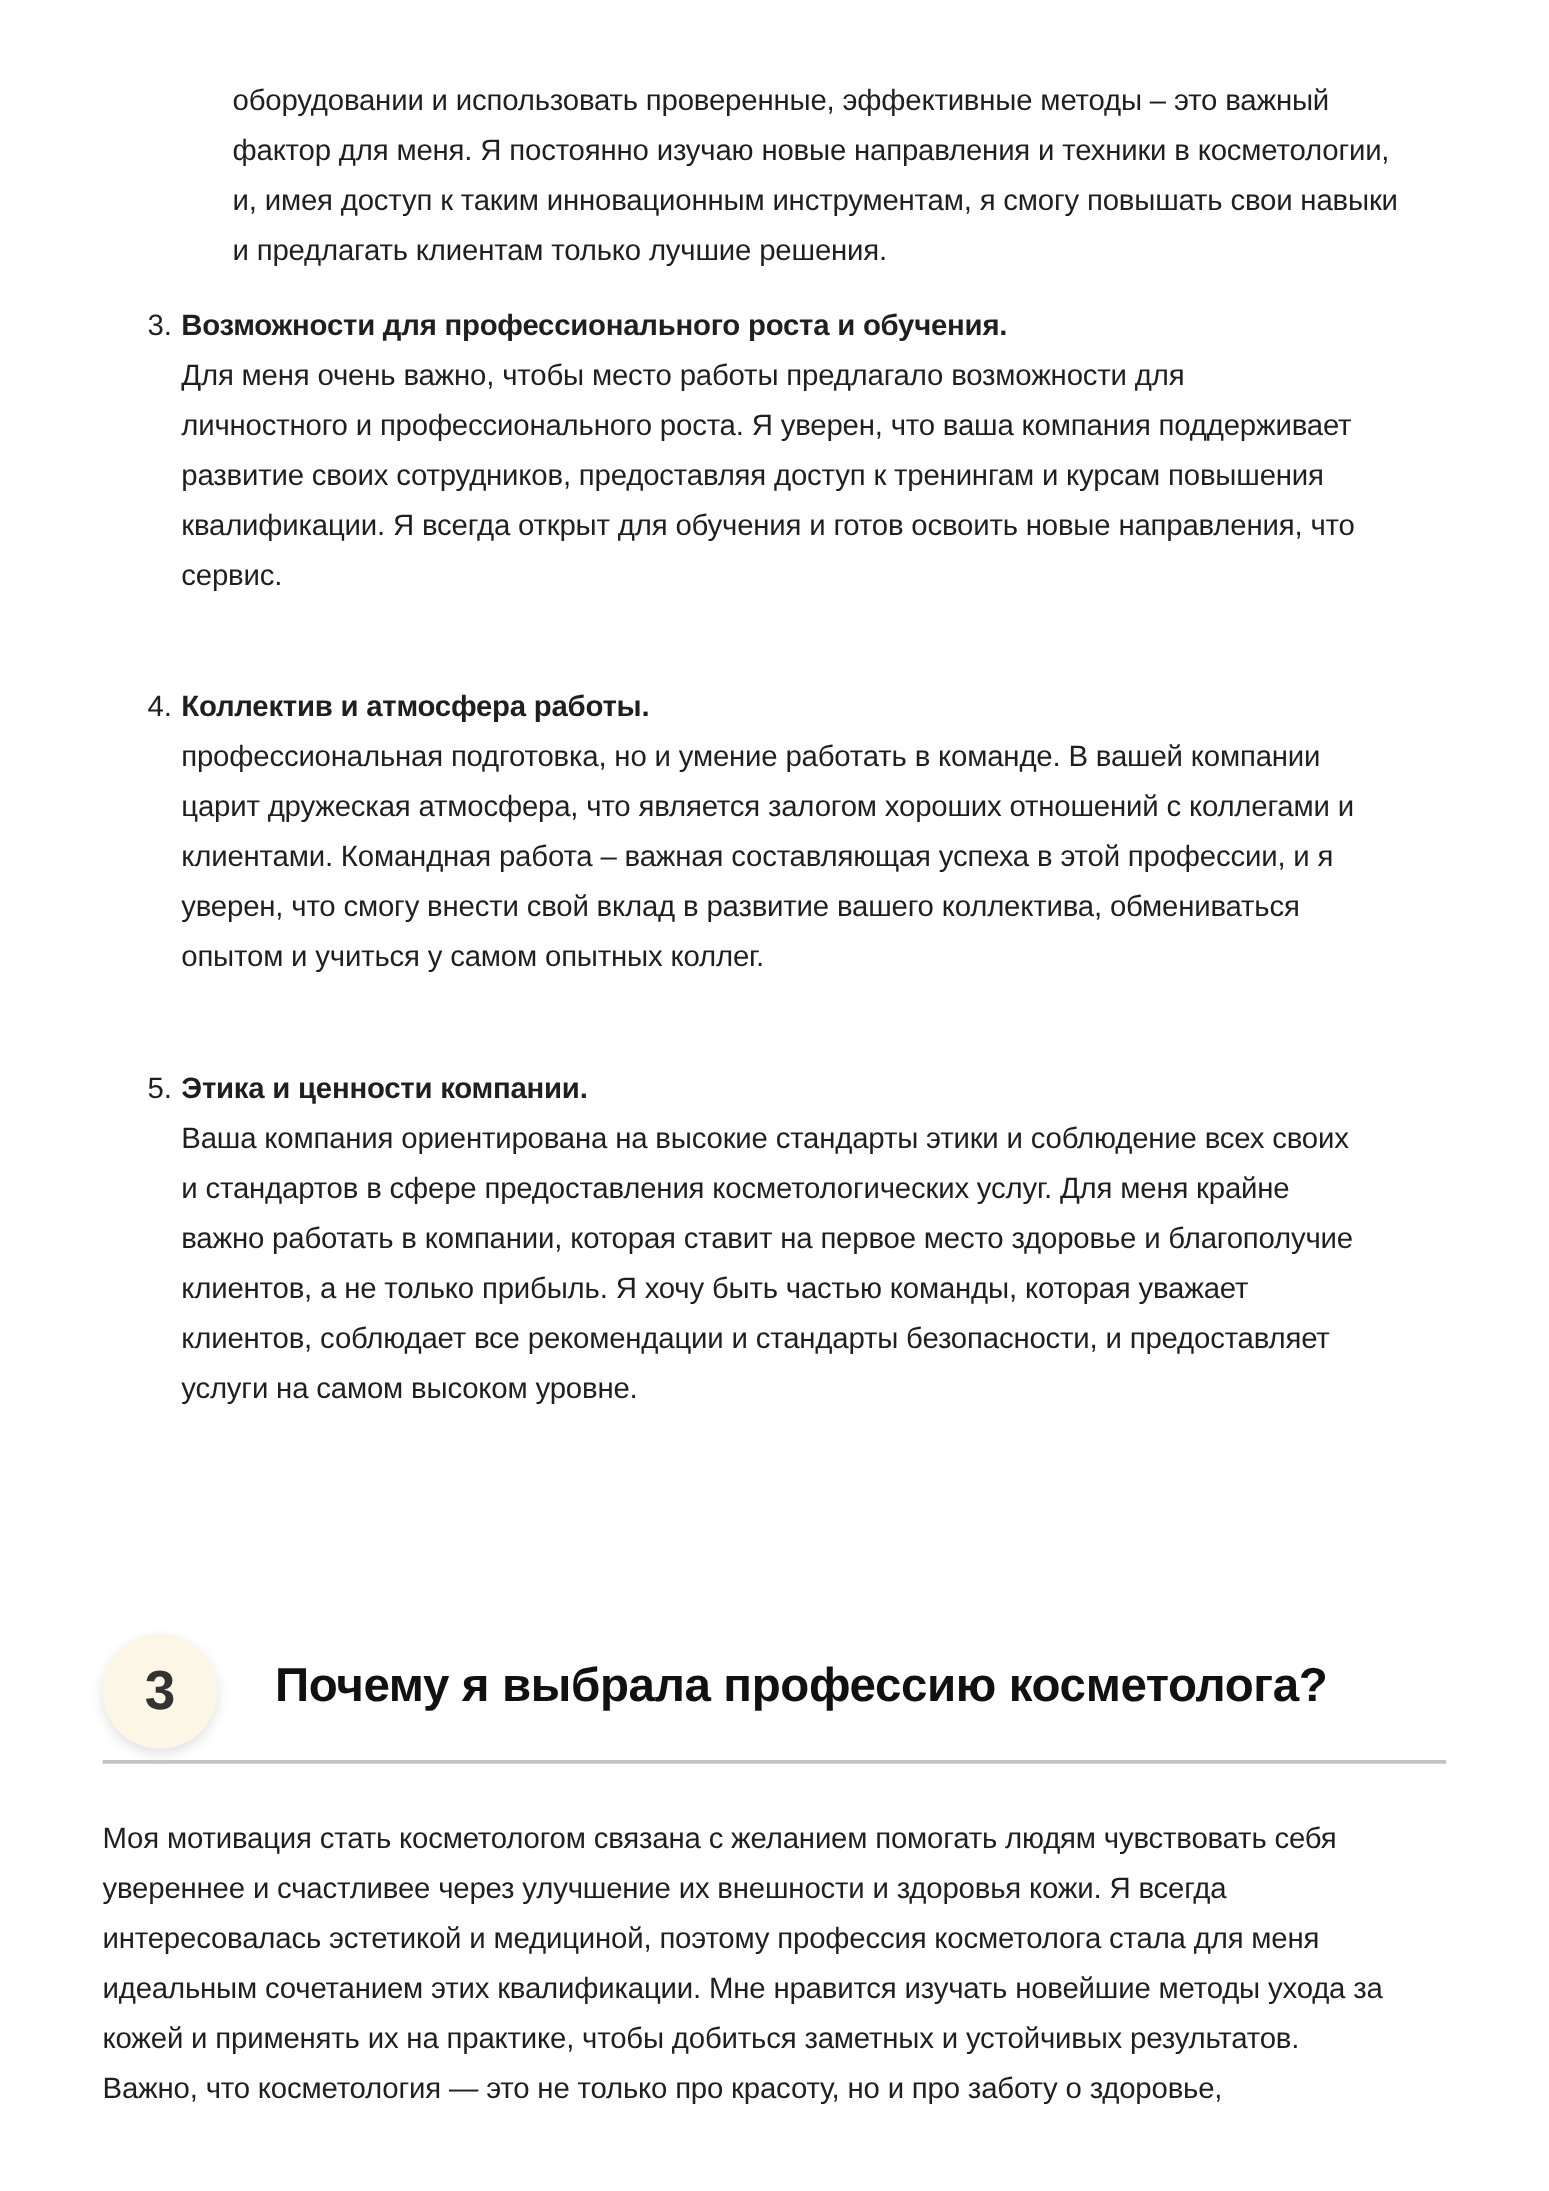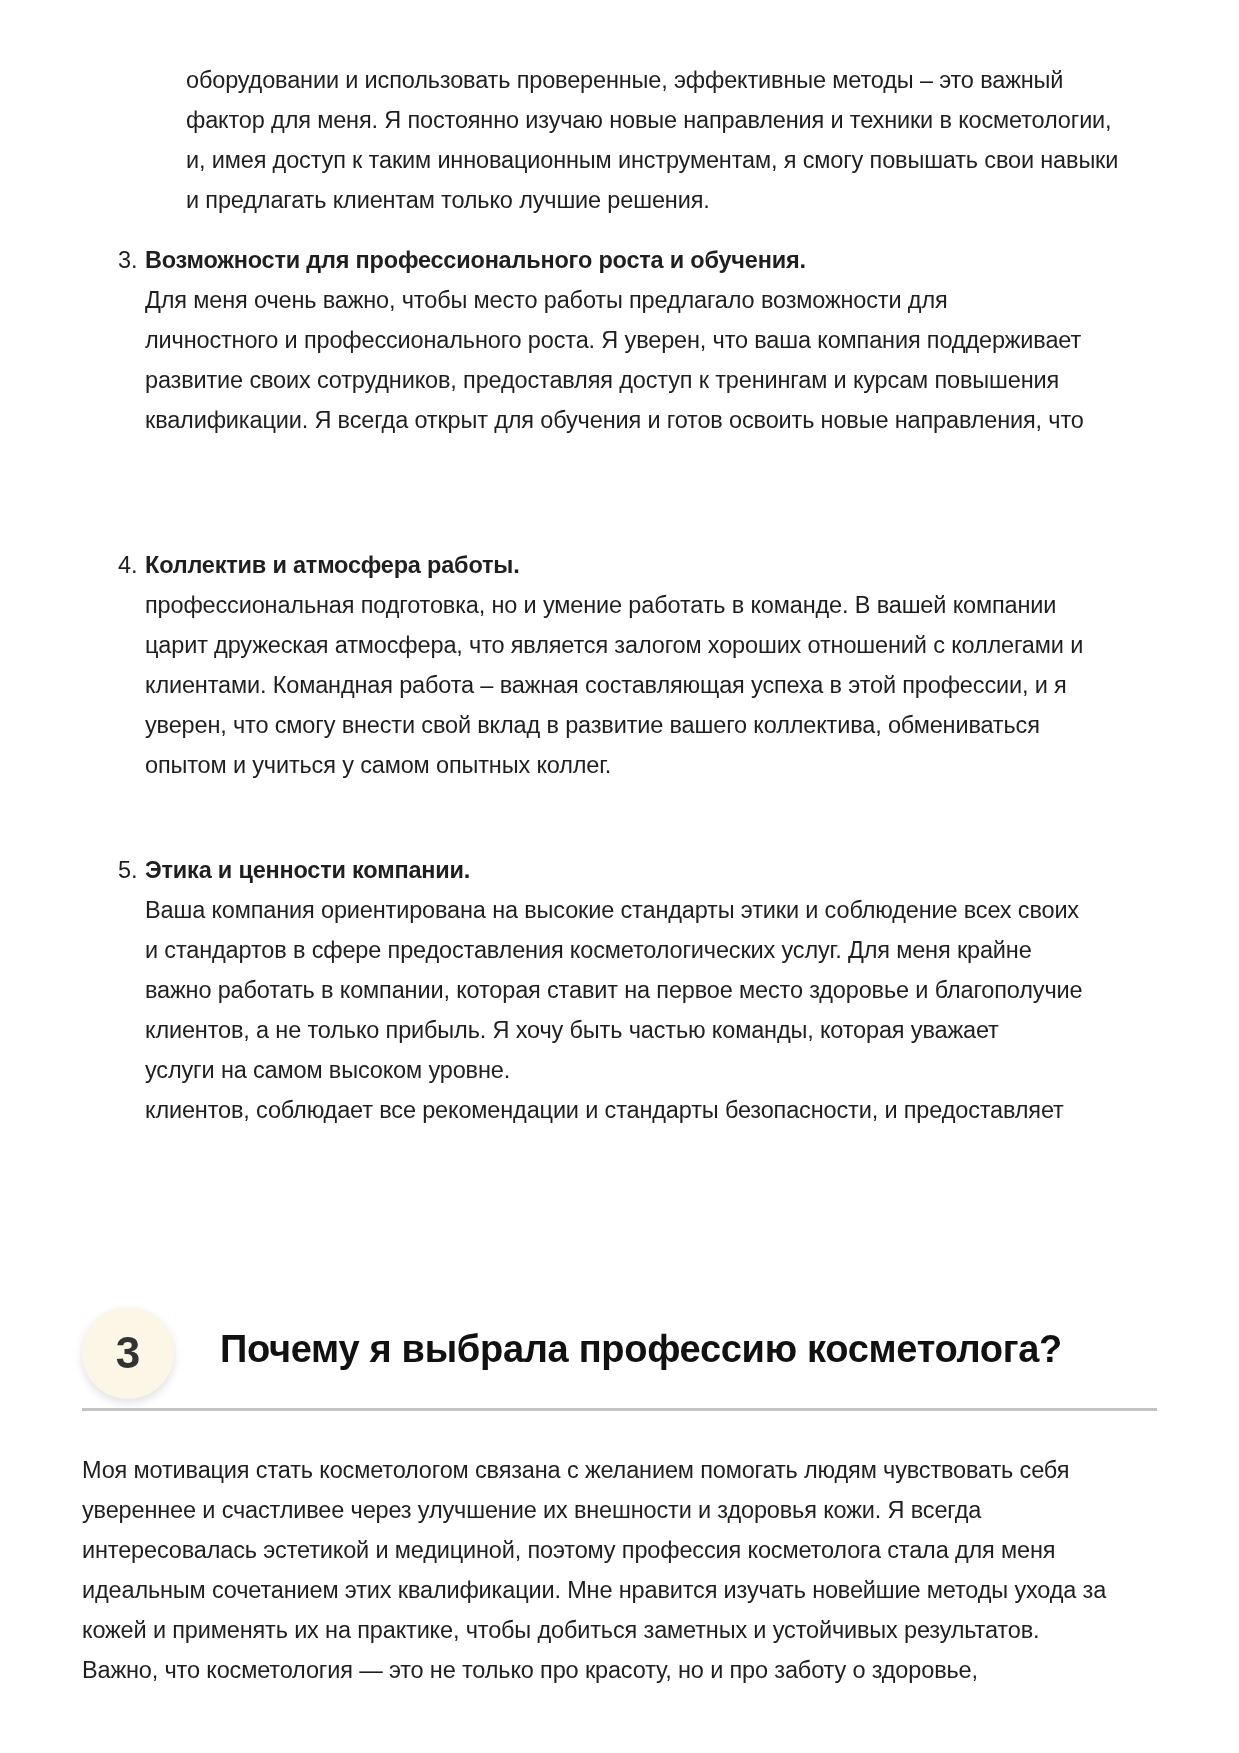--- a/index.html
+++ b/index.html
@@ -119,20 +119,21 @@
 
   <div class="list-item" style="top:240px;">
     <div class="head">
       <span class="num">3.</span><span class="title">Возможности для профессионального роста и обучения.</span>
     </div>
     <div class="body">
       <div class="text-line">Для меня очень важно, чтобы место работы предлагало возможности для</div>
       <div class="text-line">личностного и профессионального роста. Я уверен, что ваша компания поддерживает</div>
       <div class="text-line">развитие своих сотрудников, предоставляя доступ к тренингам и курсам повышения</div>
       <div class="text-line">квалификации. Я всегда открыт для обучения и готов освоить новые направления, что</div>
+      <div class="text-line">сервис.</div>
     </div>
   </div>
 
   <div class="list-item" style="top:545px;">
     <div class="head">
       <span class="num">4.</span><span class="title">Коллектив и атмосфера работы.</span>
     </div>
     <div class="body">
       <div class="text-line">профессиональная подготовка, но и умение работать в команде. В вашей компании</div>
       <div class="text-line">царит дружеская атмосфера, что является залогом хороших отношений с коллегами и</div>
@@ -144,22 +145,22 @@
 
   <div class="list-item" style="top:850px;">
     <div class="head">
       <span class="num">5.</span><span class="title">Этика и ценности компании.</span>
     </div>
     <div class="body">
       <div class="text-line">Ваша компания ориентирована на высокие стандарты этики и соблюдение всех своих</div>
       <div class="text-line">и стандартов в сфере предоставления косметологических услуг. Для меня крайне</div>
       <div class="text-line">важно работать в компании, которая ставит на первое место здоровье и благополучие</div>
       <div class="text-line">клиентов, а не только прибыль. Я хочу быть частью команды, которая уважает</div>
+      <div class="text-line">клиентов, соблюдает все рекомендации и стандарты безопасности, и предоставляет</div>
       <div class="text-line">услуги на самом высоком уровне.</div>
-      <div class="text-line">клиентов, соблюдает все рекомендации и стандарты безопасности, и предоставляет</div>
     </div>
   </div>
 
   <div class="section-header">
     <div class="badge" style="background: rgb(251, 246, 230);">3</div>
     <div class="section-title">Почему я выбрала профессию косметолога?</div>
     <div class="divider" style="background: rgb(196, 196, 196);"></div>
   </div>
 
   <div class="para-block">

